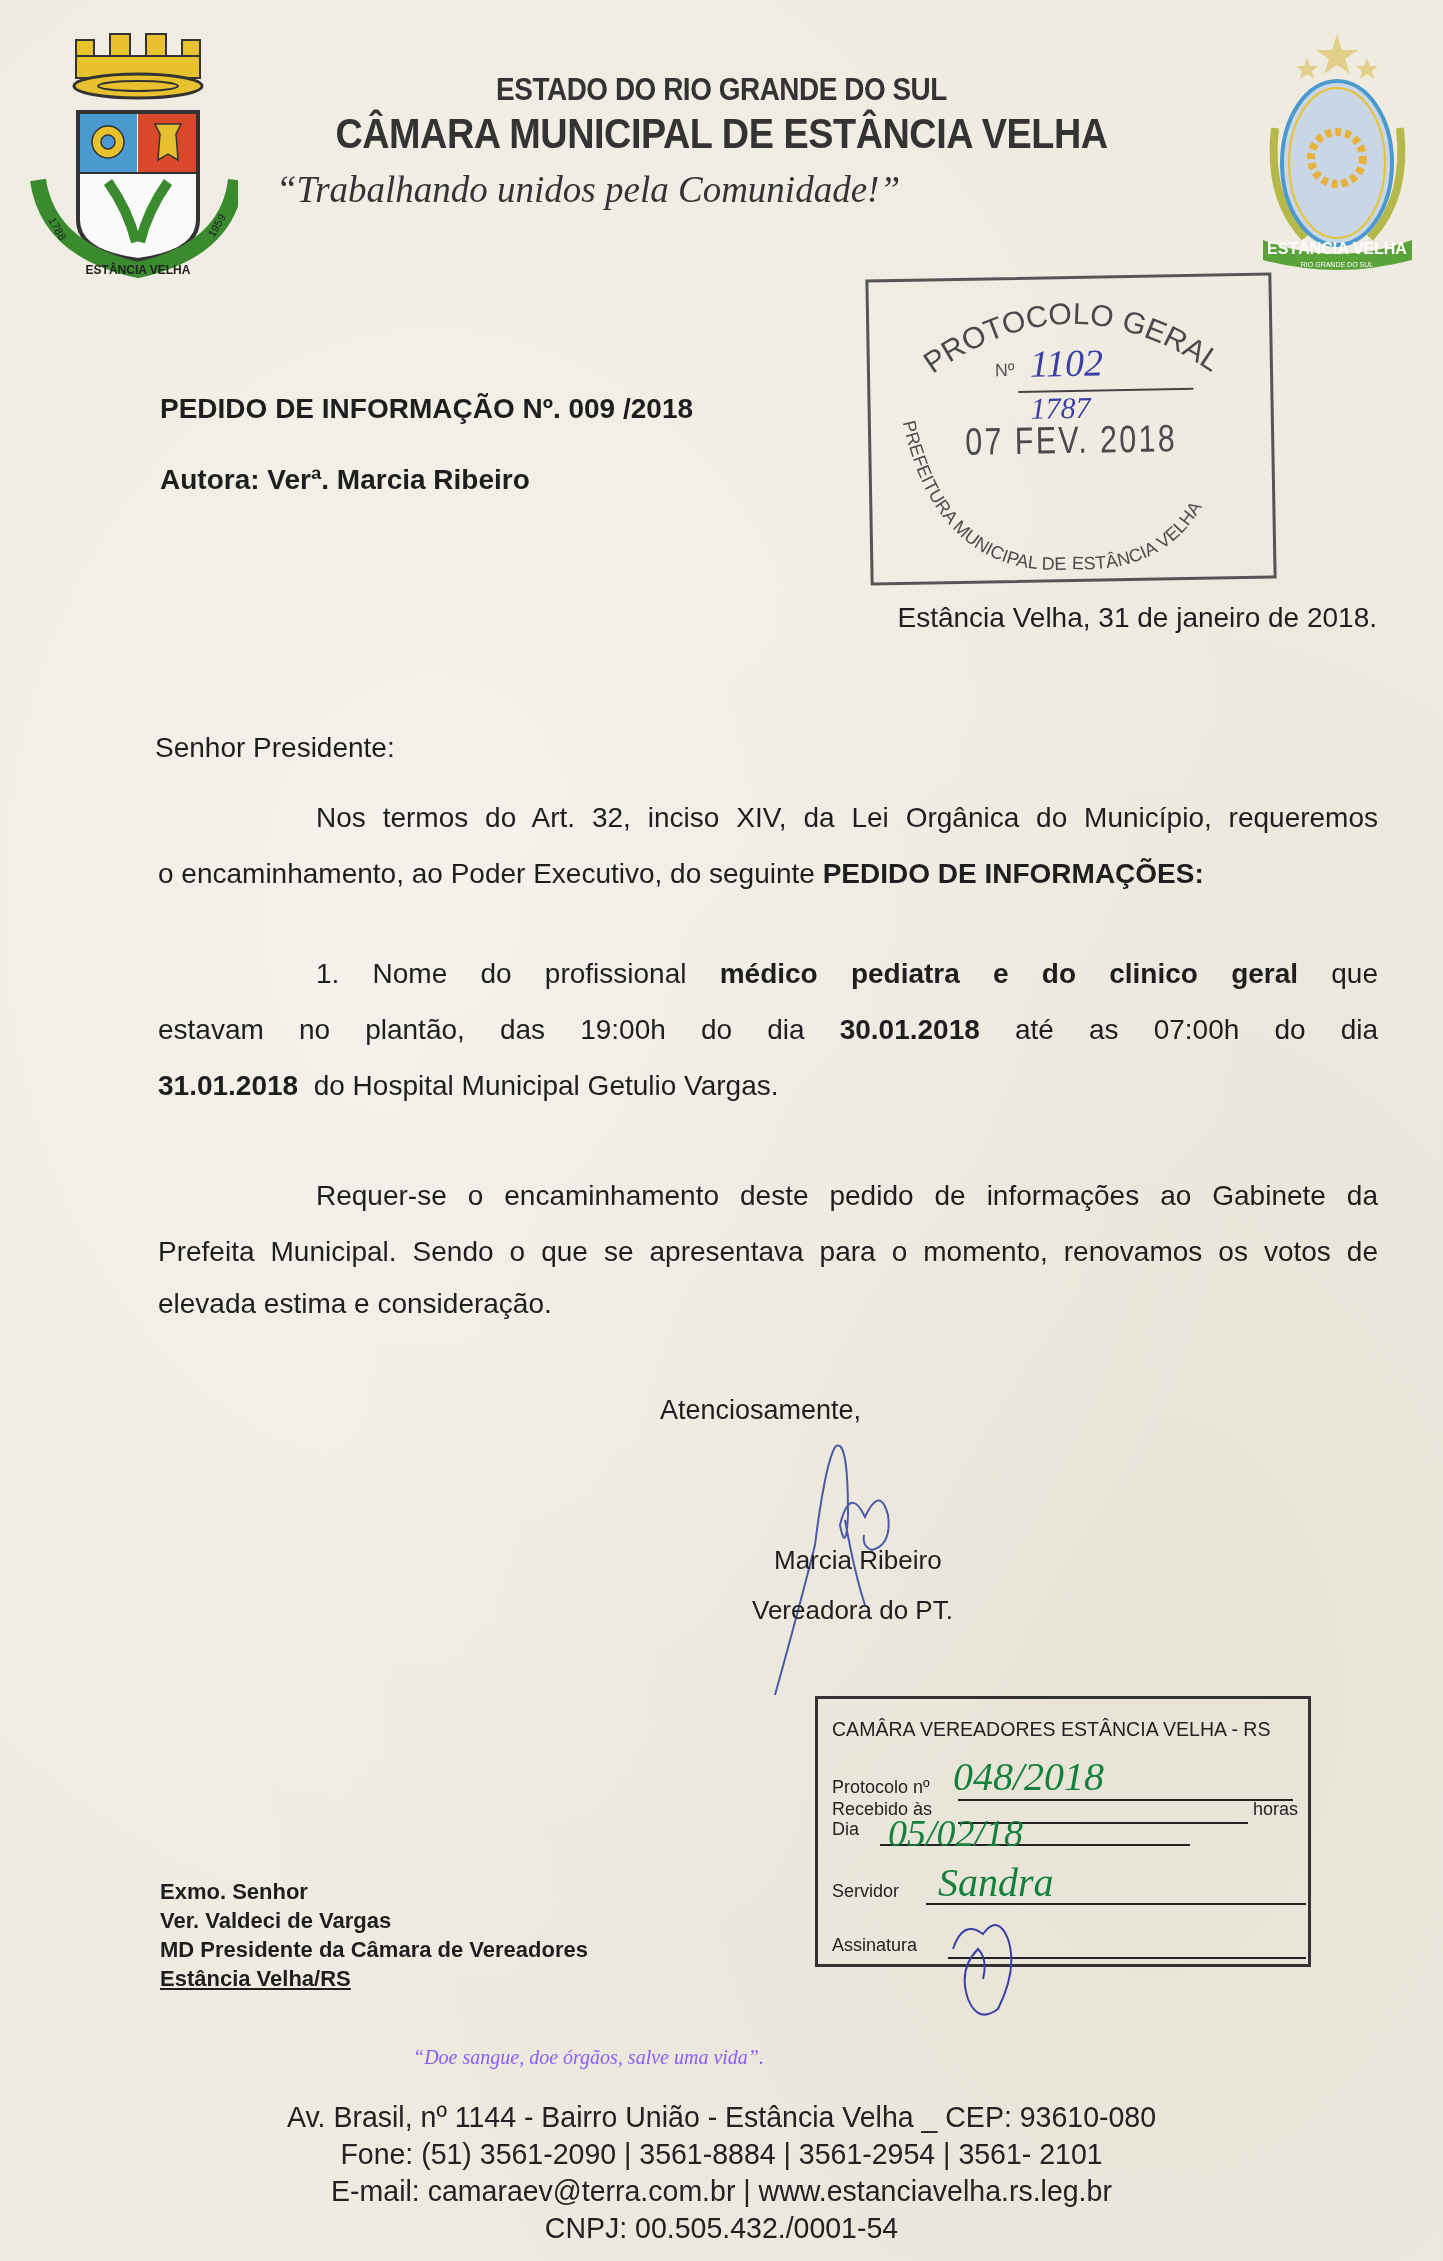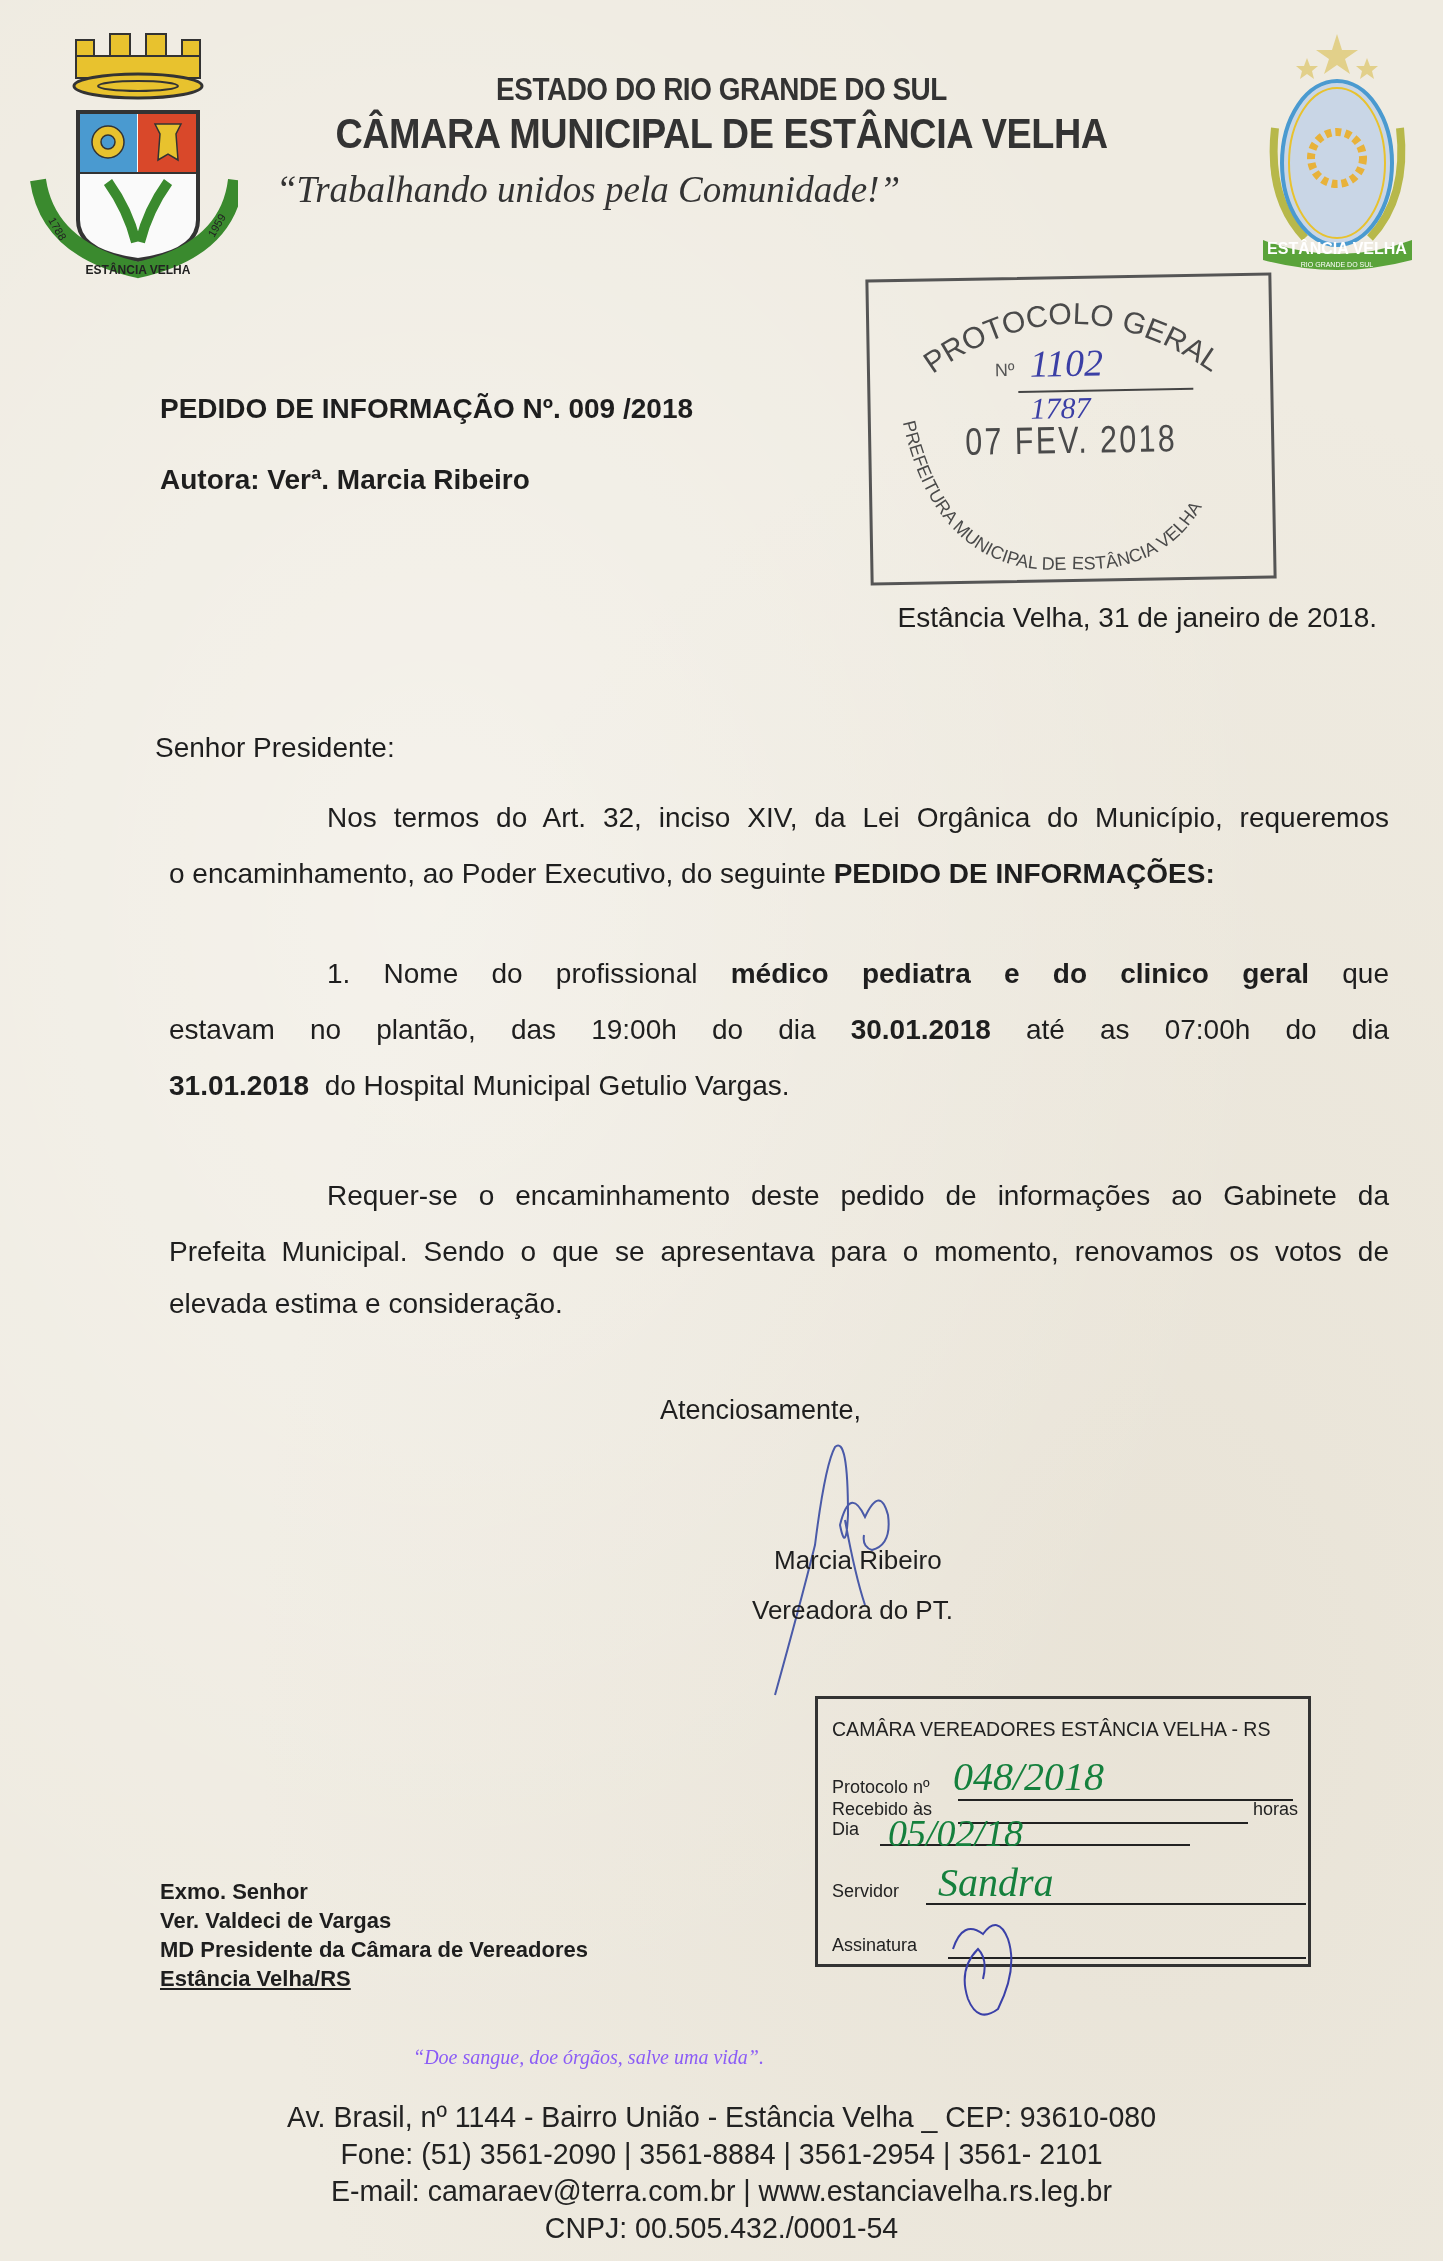--- a/index.html
+++ b/index.html
@@ -13,21 +13,21 @@
     color: #1e1e1e;
   }
   .abs { position: absolute; }
   .hdr1 { left: 0; width: 1443px; top: 72px; text-align: center; font-weight: bold; font-size: 31px; letter-spacing: -0.5px; color: #333; transform: scaleX(0.9); }
   .hdr2 { left: 0; width: 1443px; top: 110px; text-align: center; font-weight: bold; font-size: 42px; color: #333; transform: scaleX(0.9); letter-spacing: -0.5px; }
   .motto { left: 0; width: 1176px; top: 168px; text-align: center; font-family: "Liberation Serif", serif; font-style: italic; font-size: 37px; color: #333; }
   .title1 { left: 160px; top: 393px; font-weight: bold; font-size: 28px; }
   .title2 { left: 160px; top: 464px; font-weight: bold; font-size: 28px; }
   .dateline { right: 66px; top: 602px; font-size: 28px; }
   .greet { left: 155px; top: 692px; font-size: 28px; margin-top: 40px; }
-  .para { left: 158px; width: 1220px; font-size: 28px; text-align: justify; text-align-last: justify; line-height: 56px; margin-left: 11px; }
+  .para { left: 158px; width: 1220px; font-size: 28px; text-align: justify; text-align-last: justify; line-height: 56px; }
   .para.last { text-align-last: left; }
   .p1a { top: 790px; padding-left: 158px; width: 1062px; }
   .p1b { top: 846px; }
   .i1a { top: 946px; padding-left: 158px; width: 1062px; }
   .i1b { top: 1002px; }
   .i1c { top: 1058px; }
   .p2a { top: 1168px; padding-left: 158px; width: 1062px; }
   .p2b { top: 1224px; }
   .p2c { top: 1276px; }
   b { font-weight: bold; }

